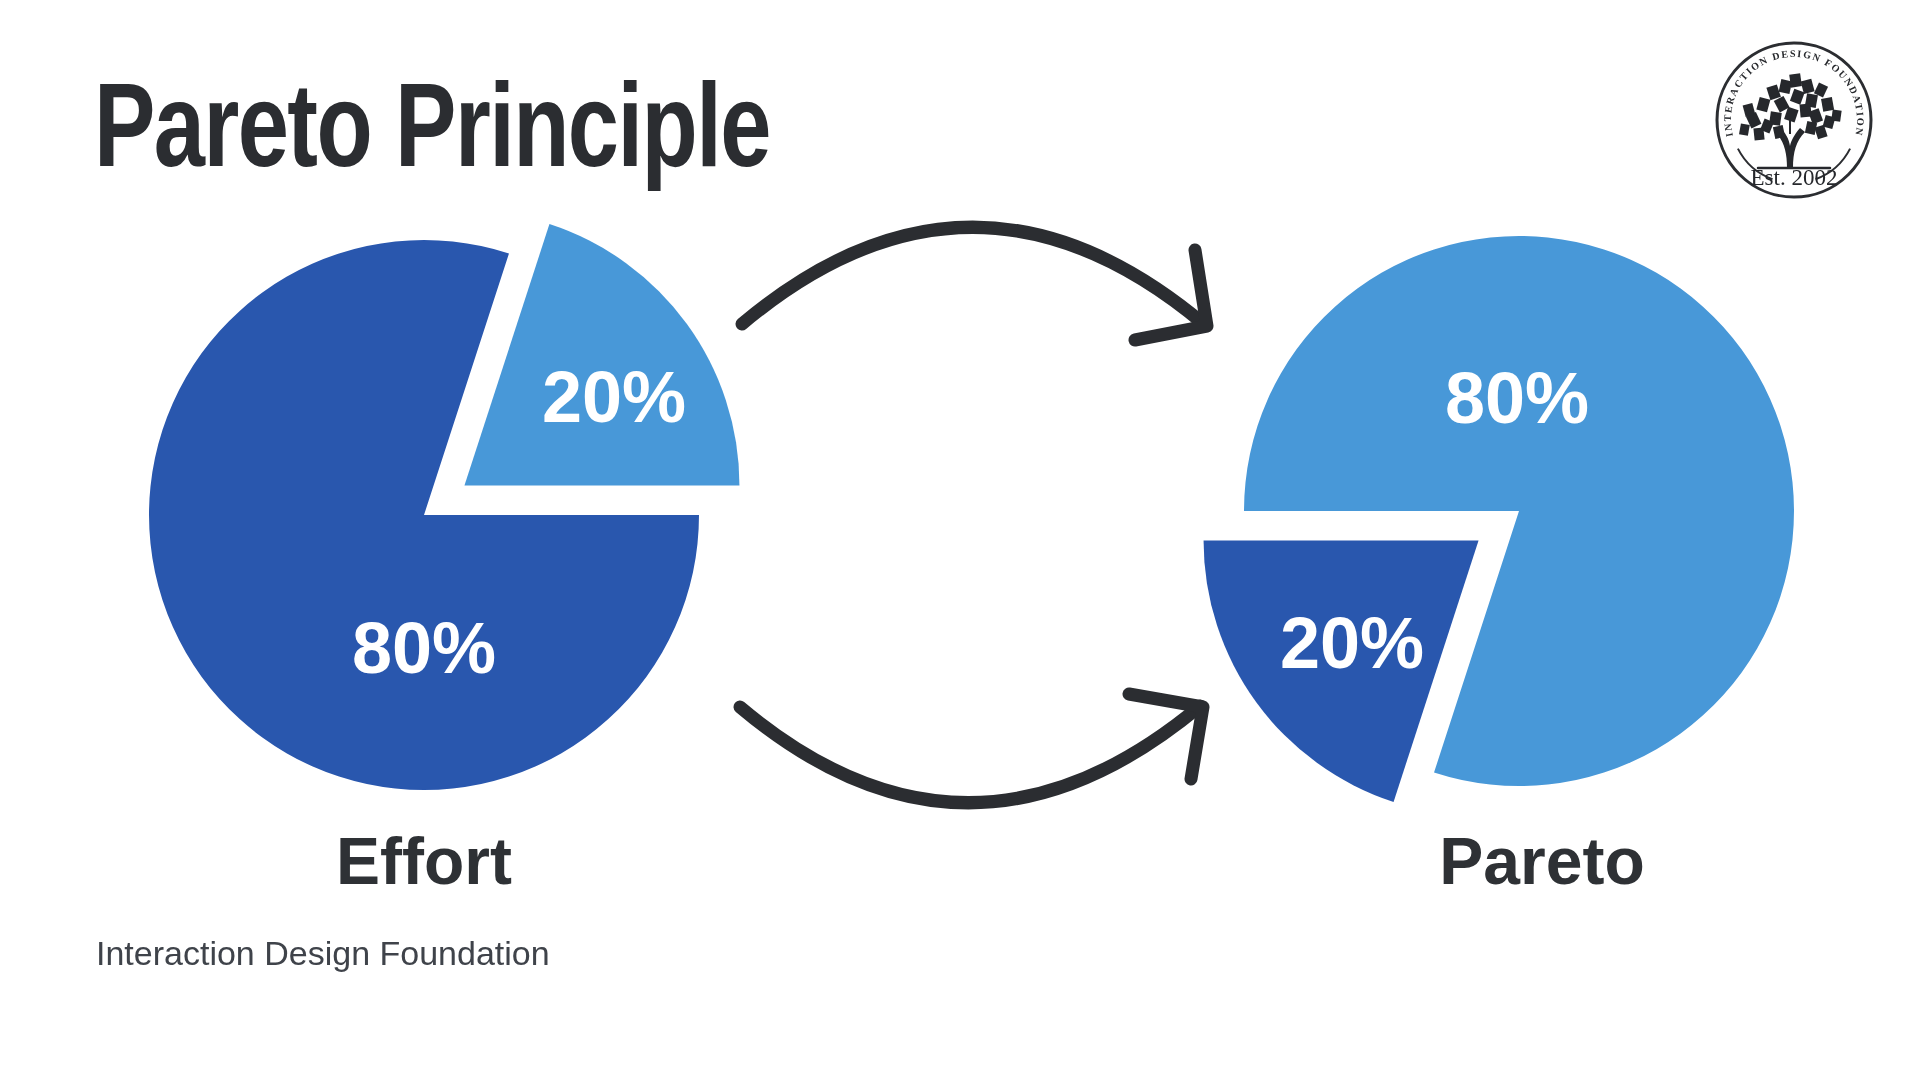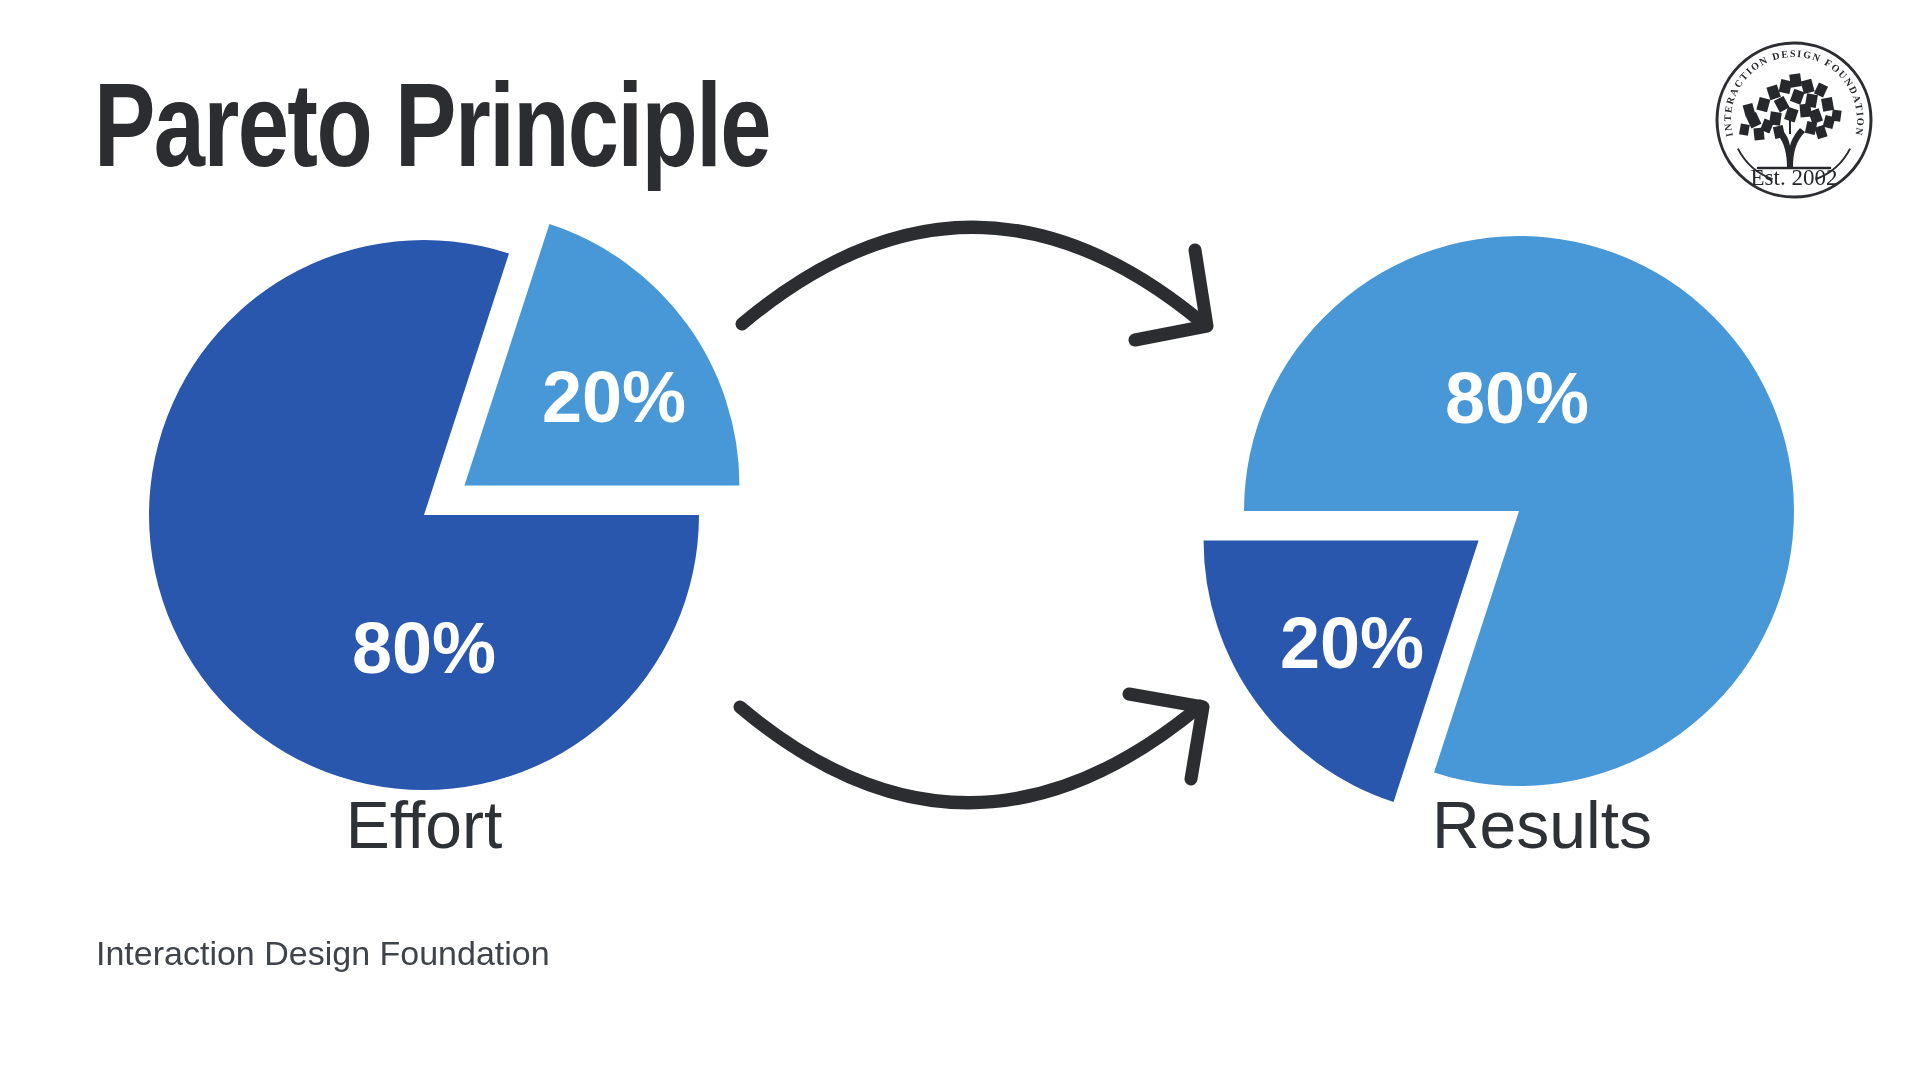--- a/index.html
+++ b/index.html
@@ -7,22 +7,22 @@
     position:relative;width:1921px;height:1081px;background:#ffffff;overflow:hidden;
     font-family:"Liberation Sans",sans-serif;
   }
   .overlay{position:absolute;left:0;top:0;width:1921px;height:1081px;}
   .page-title{
     position:absolute;left:94px;top:66px;margin:0;
     font-size:118px;font-weight:bold;color:#2b2d31;letter-spacing:-2px;line-height:1;
     transform:scaleX(0.78);transform-origin:left top;white-space:nowrap;
   }
   .pie-caption{
-    position:absolute;top:792px;transform:translateX(-50%);
-    font-size:66px;font-weight:normal;color:#2e3135;line-height:1;white-space:nowrap;
+    position:absolute;top:828px;transform:translateX(-50%);
+    font-size:66px;font-weight:bold;color:#2e3135;line-height:1;white-space:nowrap;
   }
   .caption-effort{left:424px;}
   .caption-results{left:1542px;}
   .pct{
     font-family:"Liberation Sans",sans-serif;font-size:72px;font-weight:bold;fill:#ffffff;
     text-anchor:middle;dominant-baseline:central;
   }
   .footer{position:absolute;left:96px;top:932px;line-height:1.25;}
   .footer-org{font-size:34px;font-weight:400;color:#3f434a;}
   .footer-url{font-size:37px;font-weight:bold;color:#2b2d31;margin-top:5px;}
@@ -57,21 +57,21 @@
     </g>
     <g>
       <path class="arrow" d="M 740 707 Q 968 899 1200 706"></path>
       <path class="arrow" d="M 1129 694 L 1203 707 L 1191 779"></path>
     </g>
   </svg>
 
   <h1 class="page-title">Pareto Principle</h1>
 
   <div class="pie-caption caption-effort">Effort</div>
-  <div class="pie-caption caption-results">Results</div>
+  <div class="pie-caption caption-results">Pareto</div>
 
   <div class="footer">
     <div class="footer-org">Interaction Design Foundation</div>
   </div>
 
   <svg class="logo" viewBox="0 0 164 164">
     <circle cx="82" cy="82" r="77" fill="#ffffff" stroke="#2b2d31" stroke-width="3"></circle>
     <path id="arc-top" d="M 22.8 103.5 A 63 63 0 1 1 141.2 103.5" fill="none"></path>
     <text class="ring-text">
       <textPath href="#arc-top" startOffset="50%" text-anchor="middle">INTERACTION DESIGN FOUNDATION</textPath>

